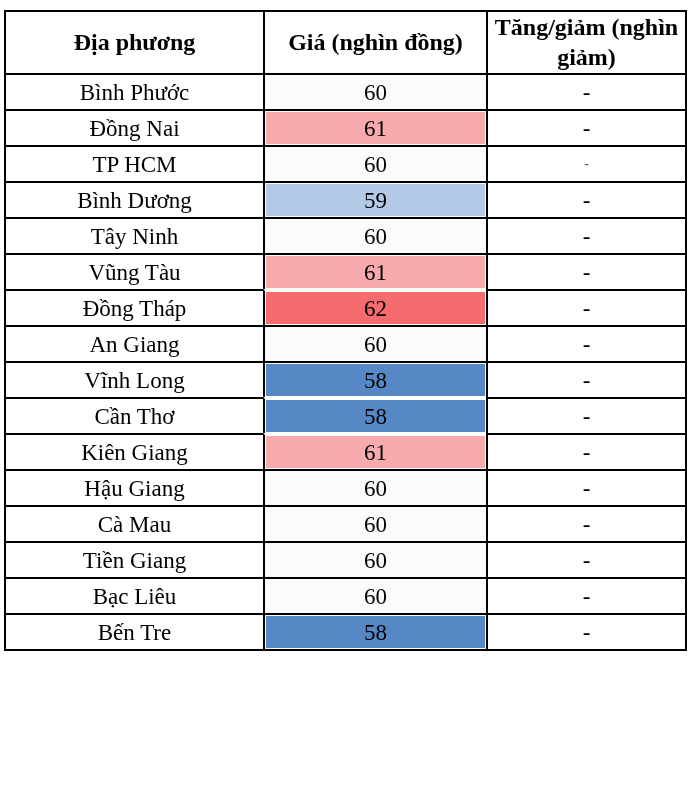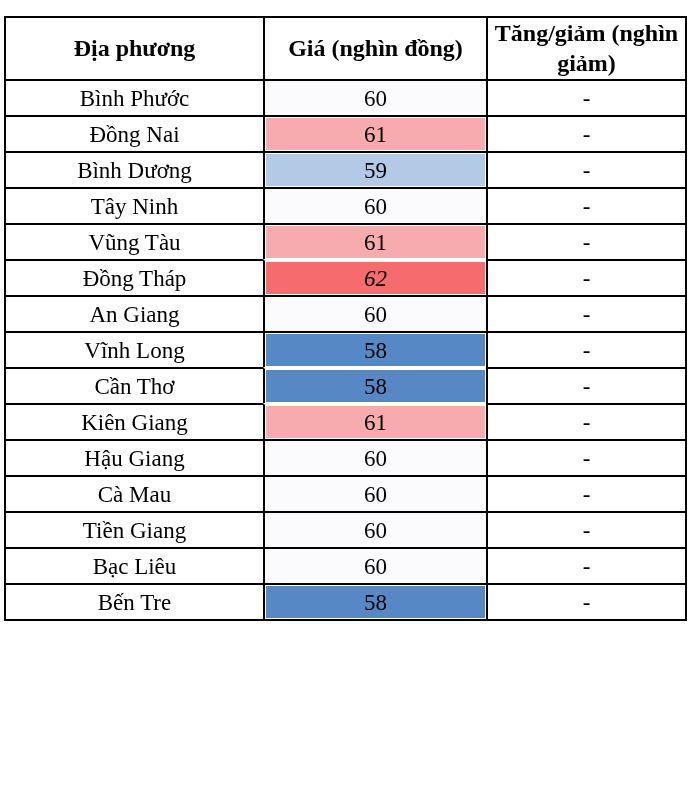--- a/index.html
+++ b/index.html
@@ -5,21 +5,21 @@
   html, body {
     margin: 0;
     padding: 0;
     background: #ffffff;
     width: 688px;
     height: 799px;
     font-family: "Liberation Serif", "DejaVu Serif", serif;
     color: #000000;
   }
   .page {
-    padding: 16px 3px 6px 4px;
+    padding: 10px 3px 6px 4px;
     box-sizing: border-box;
   }
   table.price-table {
     border-collapse: separate;
     border-spacing: 0;
     table-layout: fixed;
     width: 681px;
     border-right: 2px solid #000000;
     border-bottom: 2px solid #000000;
   }
@@ -77,37 +77,42 @@
           <td class="province">Bình Phước</td>
           <td class="price" style="background: rgb(251, 251, 254);">60</td>
           <td class="change">-</td>
         </tr>
         <tr>
           <td class="province">Đồng Nai</td>
           <td class="price filled" style="background: rgb(247, 171, 174);">61</td>
           <td class="change">-</td>
         </tr>
         <tr>
+          <td class="province">TP HCM</td>
+          <td class="price" style="background: rgb(251, 251, 254);">60</td>
+          <td class="change muted">-</td>
+        </tr>
+        <tr>
           <td class="province">Bình Dương</td>
           <td class="price filled" style="background: rgb(178, 202, 230);">59</td>
           <td class="change">-</td>
         </tr>
         <tr>
           <td class="province">Tây Ninh</td>
           <td class="price" style="background: rgb(251, 251, 254);">60</td>
           <td class="change">-</td>
         </tr>
         <tr>
           <td class="province">Vũng Tàu</td>
           <td class="price filled" style="background: rgb(247, 171, 174);">61</td>
           <td class="change">-</td>
         </tr>
         <tr>
           <td class="province">Đồng Tháp</td>
-          <td class="price filled white-top" style="background: rgb(245, 107, 110); font-style: italic;">62</td>
+          <td class="price filled white-top" style="background: rgb(245, 107, 110);">62</td>
           <td class="change">-</td>
         </tr>
         <tr>
           <td class="province">An Giang</td>
           <td class="price" style="background: rgb(251, 251, 254);">60</td>
           <td class="change">-</td>
         </tr>
         <tr>
           <td class="province">Vĩnh Long</td>
           <td class="price filled" style="background: rgb(85, 136, 197);">58</td>

